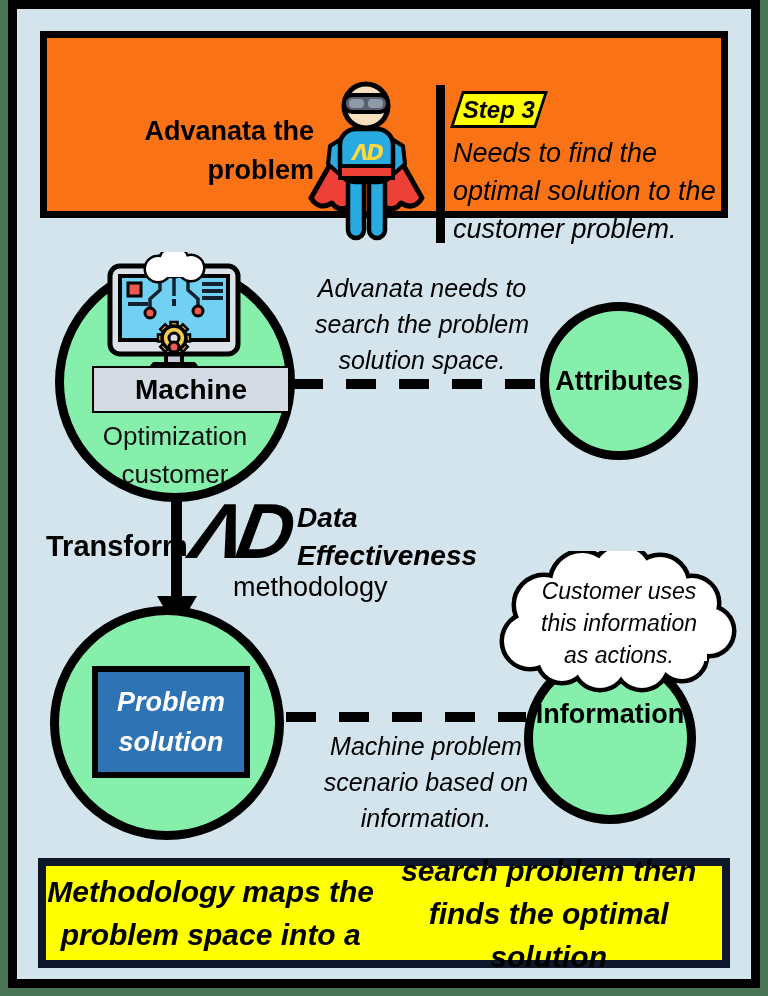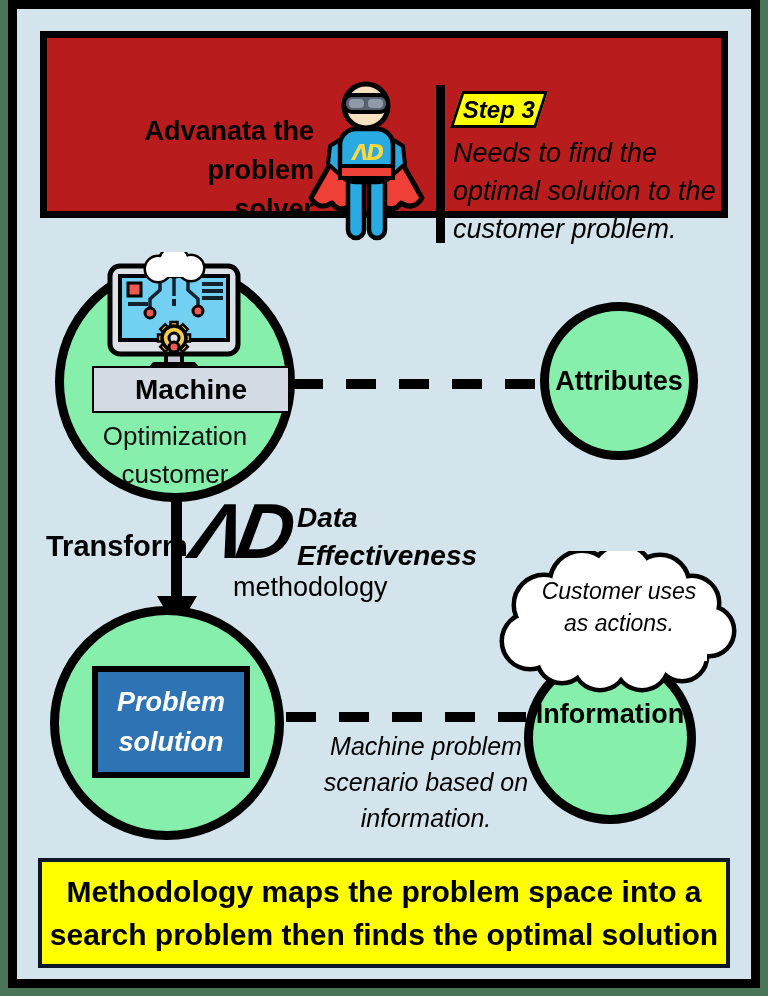--- a/index.html
+++ b/index.html
@@ -1,21 +1,21 @@
 <!DOCTYPE html>
 <html><head>
 <meta charset="utf-8">
 <style>
   html,body{margin:0;padding:0;}
   body{font-family:"Liberation Sans","DejaVu Sans",sans-serif;}
   .canvas{position:relative;width:768px;height:996px;background:#4a7456;overflow:hidden;}
   .inner-bg{position:absolute;left:8px;top:0;right:8px;bottom:8px;background:#d3e4ec;border:9px solid #000;box-sizing:border-box;}
 
   
-  .header-panel{position:absolute;left:40px;top:31px;width:688px;height:187px;background:#b91c1c;border:7px solid #000;box-sizing:border-box;}
+  .header-panel{position:absolute;left:40px;top:31px;width:688px;height:187px;background:#f97316;border:7px solid #000;box-sizing:border-box;}
   .hero-title{position:absolute;left:55px;top:74px;width:212px;text-align:right;font-weight:bold;font-size:27px;line-height:39px;color:#000;}
   .hero-svg{position:absolute;left:252px;top:42px;}
   .header-divider{position:absolute;left:389px;top:47px;width:9px;height:158px;background:#000;}
   .step-badge{position:absolute;left:409px;top:53px;width:86px;height:37px;background:#ffff00;border:3px solid #000;transform:skewX(-18deg);display:flex;align-items:center;justify-content:center;box-sizing:border-box;}
   .step-badge span{transform:skewX(18deg);font-weight:bold;font-style:italic;font-size:24px;color:#000;}
   .step-text{position:absolute;left:406px;top:96px;width:315px;font-style:italic;font-size:27px;line-height:38px;color:#000;}
 
   
   .node-circle{position:absolute;border:9px solid #000;border-radius:50%;background:#86efac;box-sizing:border-box;}
   .machine-circle{left:55px;top:262px;width:240px;height:240px;}
@@ -42,33 +42,32 @@
   .arrow-head{position:absolute;left:157px;top:596px;width:0;height:0;border-left:20px solid transparent;border-right:20px solid transparent;border-top:34px solid #000;}
   .ad-logo{position:absolute;left:193px;top:492px;font-size:78px;font-weight:bold;font-style:italic;letter-spacing:-7px;color:#000;transform:skewX(-10deg);line-height:1;}
   .brand-text{position:absolute;left:297px;top:499px;font-weight:bold;font-style:italic;font-size:28px;line-height:38px;color:#000;}
   .method-text{position:absolute;left:233px;top:572px;font-size:27px;color:#000;}
 
   .solution-box{position:absolute;left:92px;top:666px;width:158px;height:112px;background:#2e74b5;border:6px solid #000;box-sizing:border-box;display:flex;align-items:center;justify-content:center;text-align:center;color:#fff;font-weight:bold;font-style:italic;font-size:27px;line-height:40px;}
 
   .cloud-svg{position:absolute;left:492px;top:551px;}
   .cloud-note{position:absolute;left:508px;top:575px;width:222px;text-align:center;font-style:italic;font-size:23px;line-height:32px;color:#000;}
 
-  .footer-panel{position:absolute;left:38px;top:858px;width:692px;height:110px;background:#ffff00;border:4px solid #0f172a;box-sizing:border-box;display:flex;flex-direction:column;align-items:center;justify-content:center;text-align:center;font-weight:bold;font-size:30px;line-height:43px;color:#000;}
+  .footer-panel{position:absolute;left:38px;top:858px;width:692px;height:110px;background:#ffff00;border:8px solid #0f172a;box-sizing:border-box;display:flex;flex-direction:row;align-items:center;justify-content:center;text-align:center;font-weight:bold;font-style:italic;font-size:30px;line-height:43px;color:#000;}
 </style>
 </head>
 <body>
 
 <div class="canvas">
   <div class="inner-bg"></div>
 
   <div class="header-panel">
     <div class="hero-title">
       <div>Advanata the</div>
       <div>problem</div>
-      <div>solver</div>
     </div>
 
     <svg class="hero-svg" width="135" height="170" viewBox="0 0 135 170">
 
       <path d="M46,58 L12,118 Q20,131 33,123 Q40,133 52,126 L58,104 L46,98 Z" fill="#ee4036" stroke="#000" stroke-width="5" stroke-linejoin="round"></path>
       <path d="M89,58 L123,118 Q115,131 102,123 Q95,133 83,126 L77,104 L89,98 Z" fill="#ee4036" stroke="#000" stroke-width="5" stroke-linejoin="round"></path>
 
       <rect x="49" y="96" width="16" height="62" rx="8" fill="#29abe2" stroke="#000" stroke-width="4.5"></rect>
       <rect x="70" y="96" width="16" height="62" rx="8" fill="#29abe2" stroke="#000" stroke-width="4.5"></rect>
 
@@ -148,20 +147,25 @@
   </svg>
 
   <div class="machine-label-box">
     <span>Machine</span>
   </div>
   <div class="optimization-text">
     <div>Optimization</div>
     <div>customer</div>
   </div>
 
+  <div class="note search-note">
+    <div>Advanata needs to</div>
+    <div>search the problem</div>
+    <div>solution space.</div>
+  </div>
   <div class="dash-line dash1"></div>
   <div class="node-circle attributes-circle">
     <span class="node-label">Attributes</span>
   </div>
 
   <div class="transform-label">Transform</div>
   <div class="arrow-shaft"></div>
   <div class="arrow-head"></div>
   <div class="ad-logo">ΛD</div>
   <div class="brand-text">
@@ -213,20 +217,21 @@
       <circle cx="217" cy="80" r="23"></circle>
       <circle cx="190" cy="105" r="23"></circle>
       <circle cx="150" cy="112" r="25"></circle>
       <circle cx="108" cy="112" r="25"></circle>
       <circle cx="70" cy="107" r="23"></circle>
       <rect x="40" y="40" width="175" height="70"></rect>
     </g>
   </svg>
   <div class="cloud-note">
     <div>Customer uses</div>
+    <div>this information</div>
     <div>as actions.</div>
   </div>
 
   <div class="footer-panel">
     <div>Methodology maps the problem space into a</div>
     <div>search problem then finds the optimal solution</div>
   </div>
 </div>
 
 </body></html>

